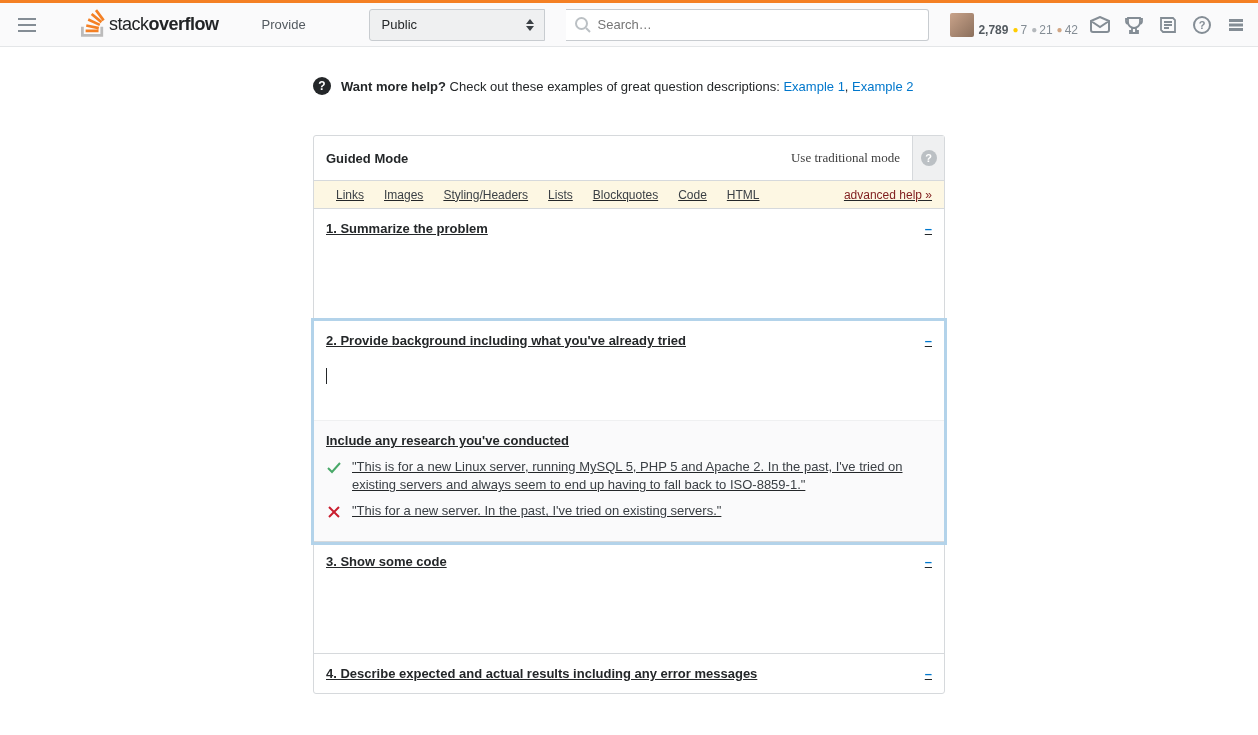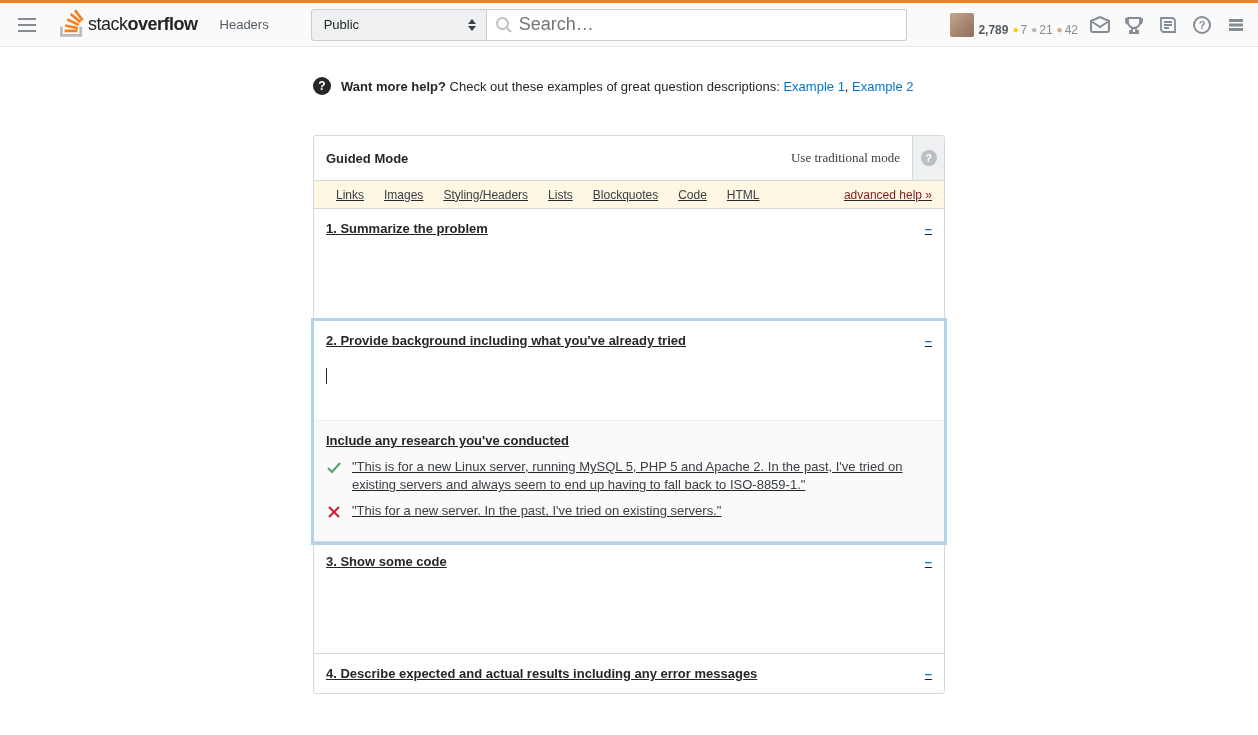--- a/index.html
+++ b/index.html
@@ -1,31 +1,31 @@
 <!DOCTYPE html>
 <html><head>
 <meta charset="utf-8">
 <style>
   * { box-sizing: border-box; margin: 0; padding: 0; }
   body { font-family: Arial, Helvetica, sans-serif; font-size: 13px; color: #242729; background: #fff; }
   
   
-  .topbar { height: 47px; border-top: 3px solid #f48024; border-bottom: 1px solid #e4e6e8; background: #fafafb; display: flex; align-items: center; padding: 0 10px; }
+  .topbar { height: 47px; border-top: 3px solid #f48024; border-bottom: 1px solid #e4e6e8; background: #fafafb; display: flex; align-items: center; padding: 0 10px; gap: 21px; }
   .hamburger { width: 24px; height: 24px; display: flex; flex-direction: column; justify-content: center; gap: 4px; margin: 0 8px; cursor: pointer; }
   .hamburger span { display: block; height: 2px; background: #848d95; width: 18px; }
   .logo { display: flex; align-items: center; margin: 0 10px; cursor: pointer; }
   .logo-icon { margin-right: 4px; }
   .logo-text { font-size: 18px; color: #222426; letter-spacing: -0.5px; }
   .logo-text .bold { font-weight: bold; }
   .products { padding: 0 12px; color: #535a60; cursor: pointer; }
   .scope-select { position: relative; width: 176px; height: 32px; border: 1px solid #c8ccd0; border-radius: 3px 0 0 3px; background: #eff0f1; display: flex; align-items: center; padding: 0 12px; cursor: pointer; margin-left: 30px; }
   .scope-arrows { position: absolute; right: 10px; display: flex; flex-direction: column; gap: 2px; }
   .scope-arrows svg { display: block; }
   .search-wrap { flex: 1; height: 32px; border: 1px solid #c8ccd0; border-left: none; border-radius: 0 3px 3px 0; display: flex; align-items: center; padding: 0 8px; max-width: 420px; background: #fff; }
-  .search-wrap input { border: none; outline: none; flex: 1; font-size: 18px; padding-left: 6px; background: transparent; }
+  .search-wrap input { border: none; outline: none; flex: 1; font-size: 13px; padding-left: 6px; background: transparent; }
   .right-tools { display: flex; align-items: center; margin-left: auto; gap: 10px; }
   .avatar { width: 24px; height: 24px; background: linear-gradient(135deg,#c9a38a,#8b6f5c); border-radius: 2px; }
   .rep { font-weight: bold; color: #535a60; font-size: 12px; margin-left: 4px; }
   .badge-dot { display: inline-flex; align-items: center; font-size: 12px; color: #848d95; margin-left: 4px; }
   .badge-dot::before { content: "●"; margin-right: 2px; font-size: 10px; }
   .badge-gold::before { color: #ffcc01; }
   .badge-silver::before { color: #b4b8bc; }
   .badge-bronze::before { color: #d1a684; }
   .tool-icon { width: 24px; height: 24px; display: flex; align-items: center; justify-content: center; color: #848d95; cursor: pointer; }
   
@@ -77,21 +77,21 @@
   </div>
   <div class="logo">
     <span class="logo-icon">
       <svg width="24" height="28" viewBox="0 0 26 30">
         <path fill="#bcbbbb" d="M21 27v-8h3v11H0V19h3v8h18z"></path>
         <path fill="#f48024" d="M5.4 19.1l13.56 2.84.6-2.82-13.56-2.84-.6 2.82zM7.2 12.5l12.56 5.84 1.2-2.6-12.56-5.84-1.2 2.6zM10.6 6.3l10.66 8.84 1.84-2.2L12.44 4.1 10.6 6.3zM17.4.2l-2.3 1.72 8.26 11.14 2.3-1.72L17.4.2zM5 25h14v-3H5v3z"></path>
       </svg>
     </span>
     <span class="logo-text">stack<span class="bold">overflow</span></span>
   </div>
-  <div class="products">Headers</div>
+  <div class="products">Provide</div>
   <div class="scope-select">
     <span>Public</span>
     <span class="scope-arrows">
       <svg width="8" height="5">
           <path d="M0 5 L4 0 L8 5 Z" fill="#3b4045"></path>
         </svg>
       <svg width="8" height="5">
           <path d="M0 0 L4 5 L8 0 Z" fill="#3b4045"></path>
         </svg>
     </span>

